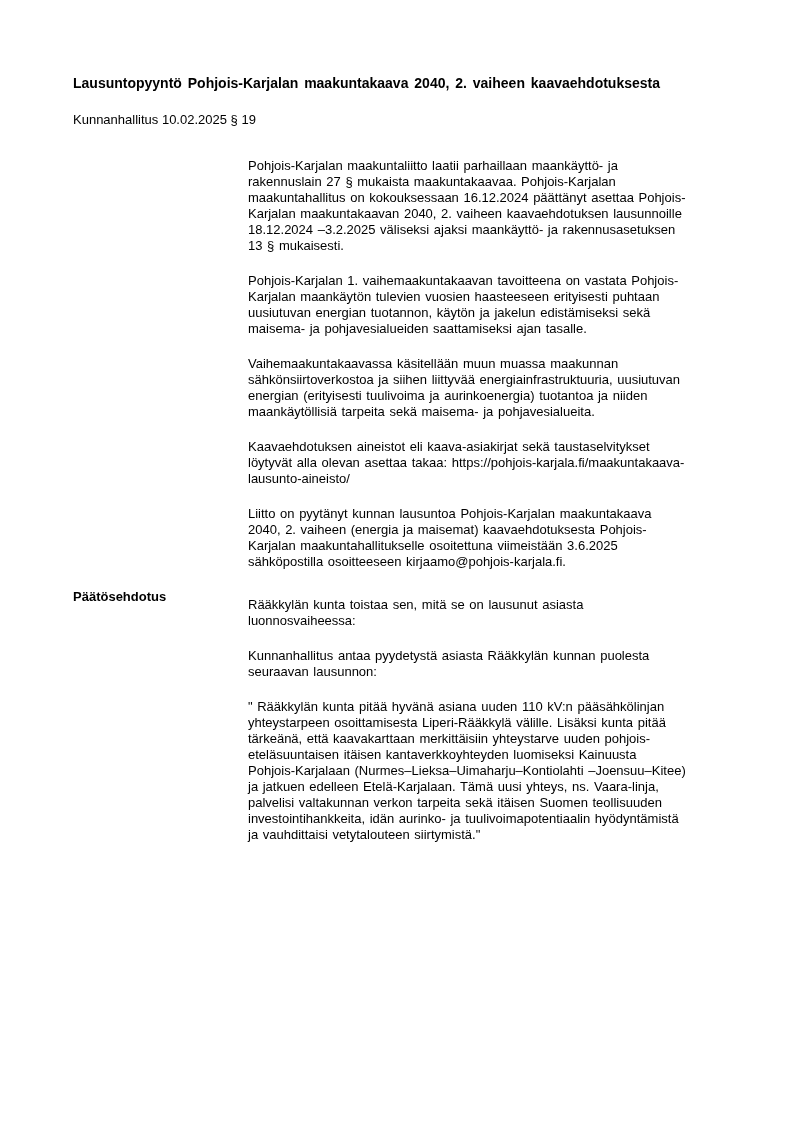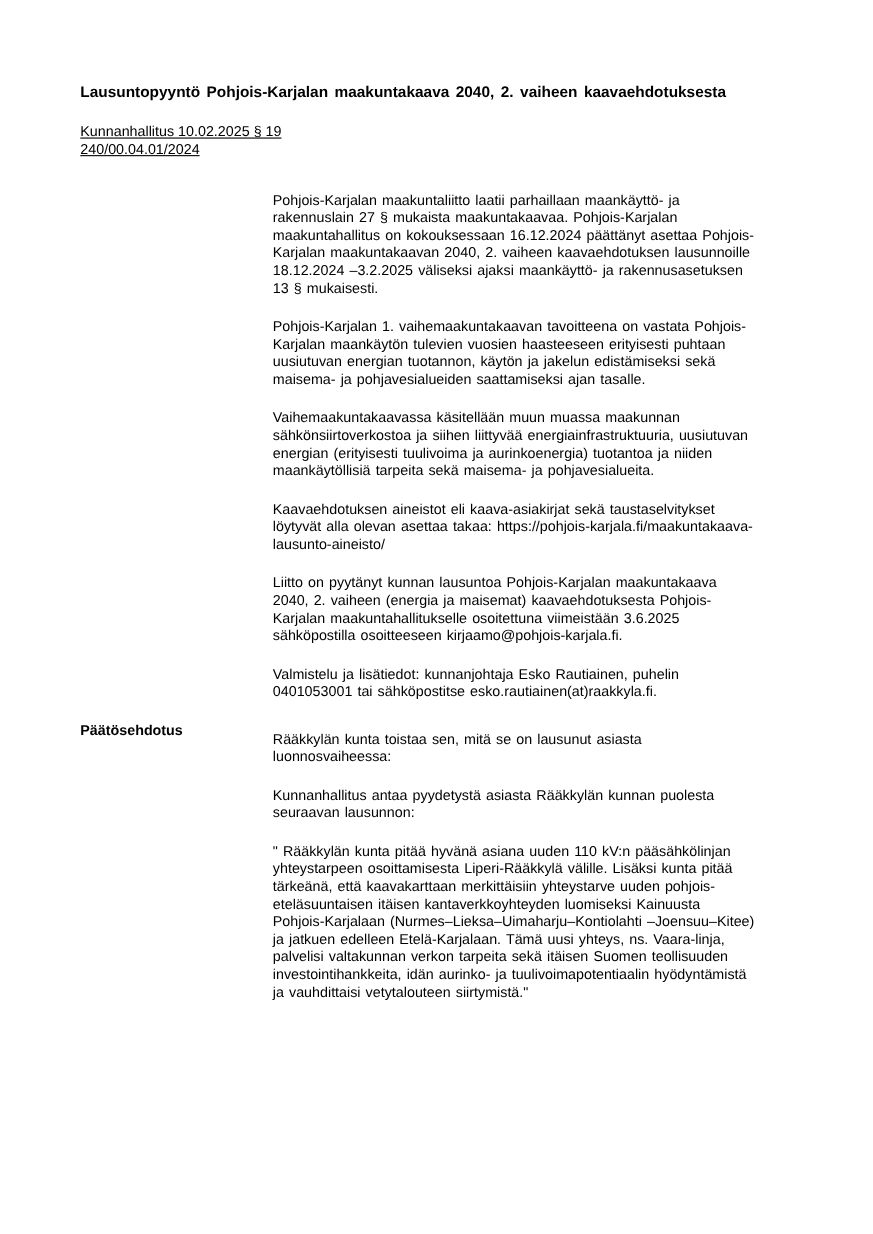--- a/index.html
+++ b/index.html
@@ -22,21 +22,20 @@
   }
   .title {
     font-size: 14px;
     line-height: 17px;
     font-weight: bold;
     word-spacing: 2px;
     margin: 0 0 20px 0;
   }
   .meta {
     margin: 0 0 22px 0;
-    text-decoration: underline;
   }
   .meta div {
     white-space: pre-line;
   }
   .row {
     display: flex;
     align-items: flex-start;
   }
   .label-col {
     flex: 0 0 175px;
@@ -56,21 +55,20 @@
 </style>
 </head>
 <body>
 
 <div class="page">
 
   <h1 class="title">Lausuntopyyntö Pohjois-Karjalan maakuntakaava 2040, 2. vaiheen kaavaehdotuksesta</h1>
 
   <div class="meta">
     <div>Kunnanhallitus 10.02.2025 § 19</div>
-    <div>240/00.04.01/2024</div>
   </div>
 
   <div class="row">
     <div class="label-col"></div>
     <div class="body-col">
       <p>Pohjois-Karjalan maakuntaliitto laatii parhaillaan maankäyttö- ja
 rakennuslain 27 § mukaista maakuntakaavaa. Pohjois-Karjalan
 maakuntahallitus on kokouksessaan 16.12.2024 päättänyt asettaa Pohjois-
 Karjalan maakuntakaavan 2040, 2. vaiheen kaavaehdotuksen lausunnoille
 18.12.2024 –3.2.2025 väliseksi ajaksi maankäyttö- ja rakennusasetuksen
@@ -83,22 +81,20 @@
 sähkönsiirtoverkostoa ja siihen liittyvää energiainfrastruktuuria, uusiutuvan
 energian (erityisesti tuulivoima ja aurinkoenergia) tuotantoa ja niiden
 maankäytöllisiä tarpeita sekä maisema- ja pohjavesialueita.</p>
       <p>Kaavaehdotuksen aineistot eli kaava-asiakirjat sekä taustaselvitykset
 löytyvät alla olevan asettaa takaa: https://pohjois-karjala.fi/maakuntakaava-
 lausunto-aineisto/</p>
       <p>Liitto on pyytänyt kunnan lausuntoa Pohjois-Karjalan maakuntakaava
 2040, 2. vaiheen (energia ja maisemat) kaavaehdotuksesta Pohjois-
 Karjalan maakuntahallitukselle osoitettuna viimeistään 3.6.2025
 sähköpostilla osoitteeseen kirjaamo@pohjois-karjala.fi.</p>
-      <p>Valmistelu ja lisätiedot: kunnanjohtaja Esko Rautiainen, puhelin
-0401053001 tai sähköpostitse esko.rautiainen(at)raakkyla.fi.</p>
     </div>
   </div>
 
   <div class="row">
     <div class="label-col">Päätösehdotus</div>
     <div class="body-col">
       <p>Rääkkylän kunta toistaa sen, mitä se on lausunut asiasta
 luonnosvaiheessa:</p>
       <p>Kunnanhallitus antaa pyydetystä asiasta Rääkkylän kunnan puolesta
 seuraavan lausunnon:</p>

